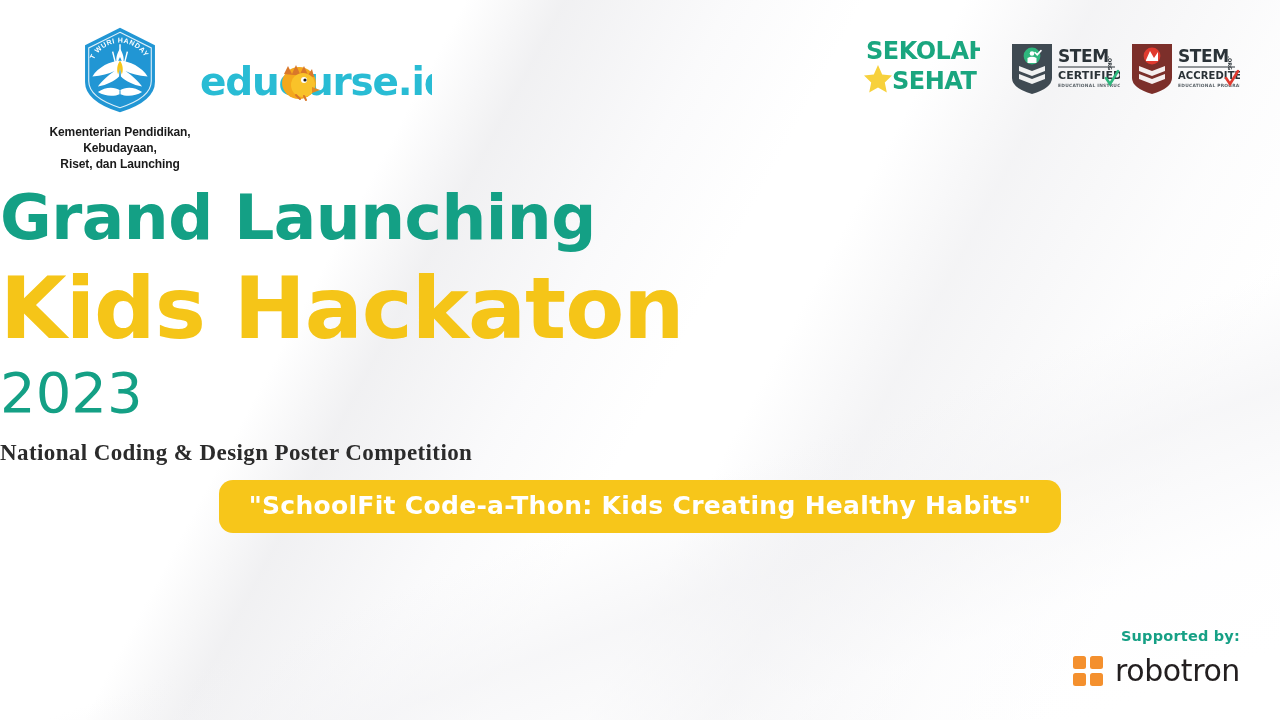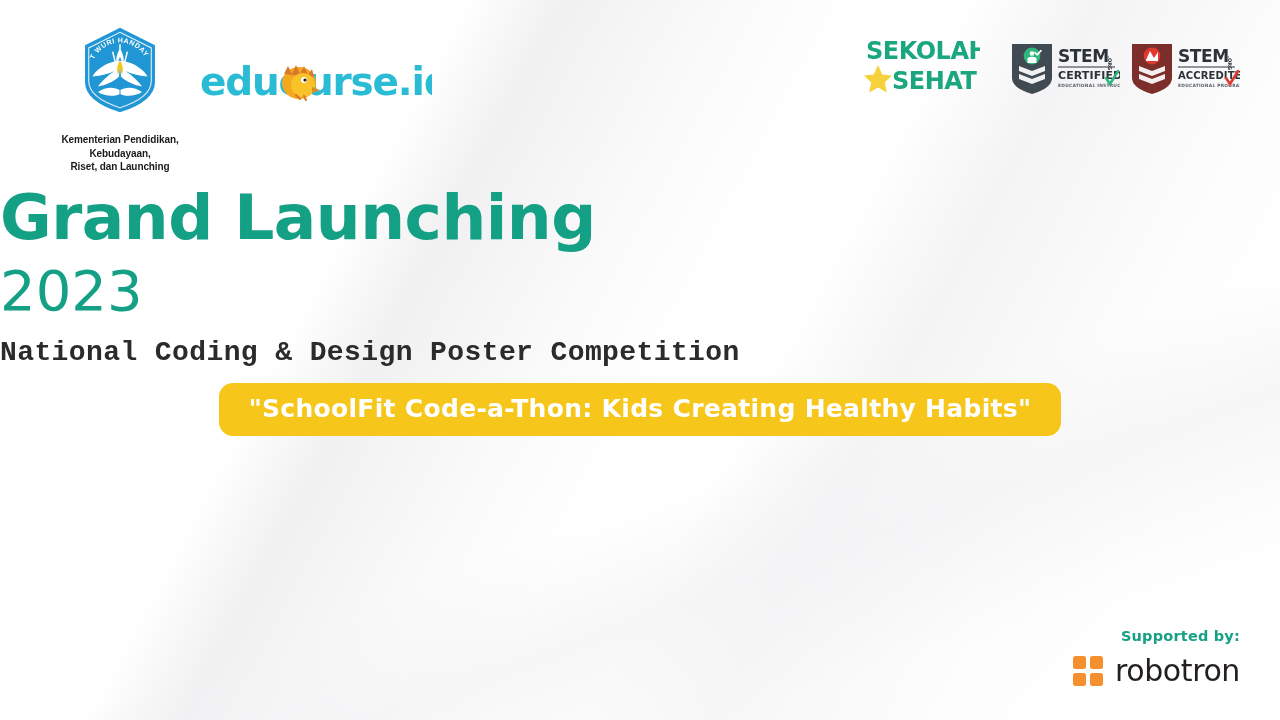--- a/index.html
+++ b/index.html
@@ -40,21 +40,21 @@
       rgba(252,252,253,0.4) 84%,
       rgba(255,255,255,0) 94%);
   }
 
   
   .header { position:absolute; top:0; left:0; right:0; height:160px; }
 
   .kemdikbud { position:absolute; left:34px; top:24px; width:172px; text-align:center; }
   .kemdikbud .mark { width:100%; display:flex; justify-content:center; }
   .kemdikbud .cap {
-    margin-top:17px; font-size:10px; font-weight:bold; color:#1a1a1a;
+    margin-top:8px; font-size:12px; font-weight:bold; color:#1a1a1a;
     line-height:1.35; letter-spacing:-0.1px;
     font-family:"Liberation Sans", sans-serif;
   }
 
   .educourse { position:absolute; left:200px; top:55px; }
 
   .sekolah-sehat { position:absolute; left:860px; top:33px; }
 
   .stem-certified { position:absolute; left:1008px; top:40px; }
   .stem-accredited { position:absolute; left:1128px; top:40px; }
@@ -74,22 +74,22 @@
     color:#f5c518; line-height:1.0;
   }
   .title-year {
     margin-top:14px;
     font-family:"DejaVu Sans", sans-serif;
     font-weight:normal; font-size:56px; letter-spacing:0px;
     color:#14a085; line-height:1.0;
   }
   .subtitle {
     margin-top:20px;
-    font-family:Liberation Mono, monospace;
-    font-weight:bold; font-size:28px; letter-spacing:0.4px;
+    font-family:Liberation Serif, serif;
+    font-weight:bold; font-size:23px; letter-spacing:0.4px;
     color:#2b2b2b; line-height:1.0;
   }
   .theme-wrap { margin-top:16px; display:flex; justify-content:center; }
   .theme-banner {
     background:#f7c61a; color:#ffffff;
     font-family:"DejaVu Sans", sans-serif;
     font-weight:bold; font-size:25px; letter-spacing:0.3px;
     padding:11px 30px 13px; border-radius:14px;
     white-space:nowrap;
   }
@@ -212,20 +212,21 @@
         <line x1="50" y1="27" x2="107" y2="27" stroke="#2b3338" stroke-width="1.2"></line>
         <text x="50" y="39" font-family="DejaVu Sans, sans-serif" font-size="10" font-weight="bold" fill="#2b3338" letter-spacing="0.1">ACCREDITED</text>
         <text x="50" y="47" font-family="DejaVu Sans, sans-serif" font-size="4.4" font-weight="bold" fill="#5a6268" letter-spacing="0.25">EDUCATIONAL PROGRAM</text>
         <path d="M98 38 L102 44 L110 31" stroke="#e03a2f" stroke-width="2.6" fill="none" stroke-linecap="round"></path>
       </svg>
     </div>
   </div>
 
   <div class="main">
     <div class="title-grand">Grand Launching</div>
+    <div class="title-kids">Kids Hackaton</div>
     <div class="title-year">2023</div>
     <div class="subtitle">National Coding &amp; Design Poster Competition</div>
     <div class="theme-wrap">
       <div class="theme-banner">"SchoolFit Code-a-Thon: Kids Creating Healthy Habits"</div>
     </div>
   </div>
 
   <div class="supported">
     <div class="label">Supported by:</div>
     <div class="robotron">

